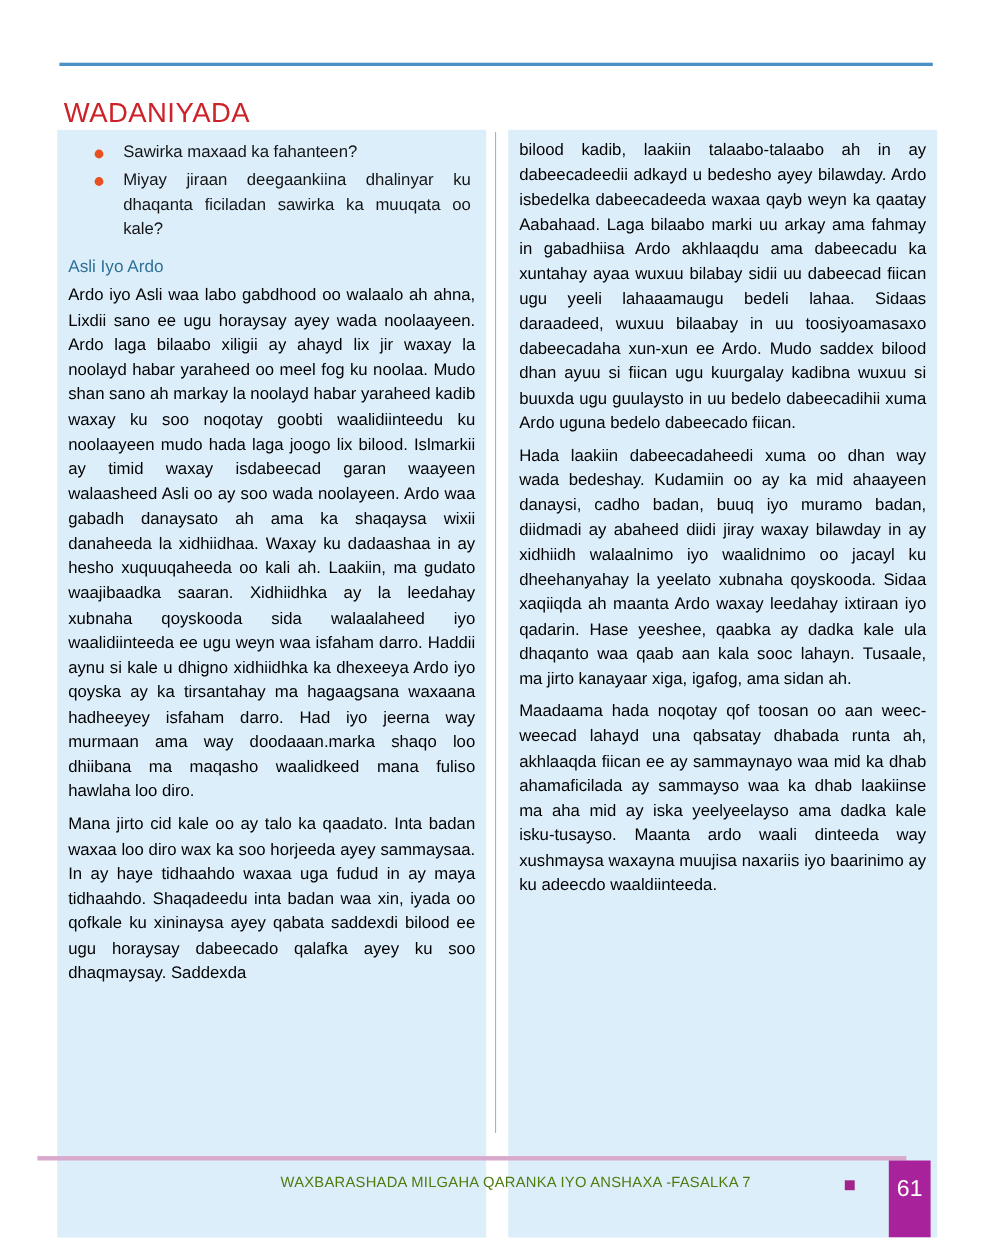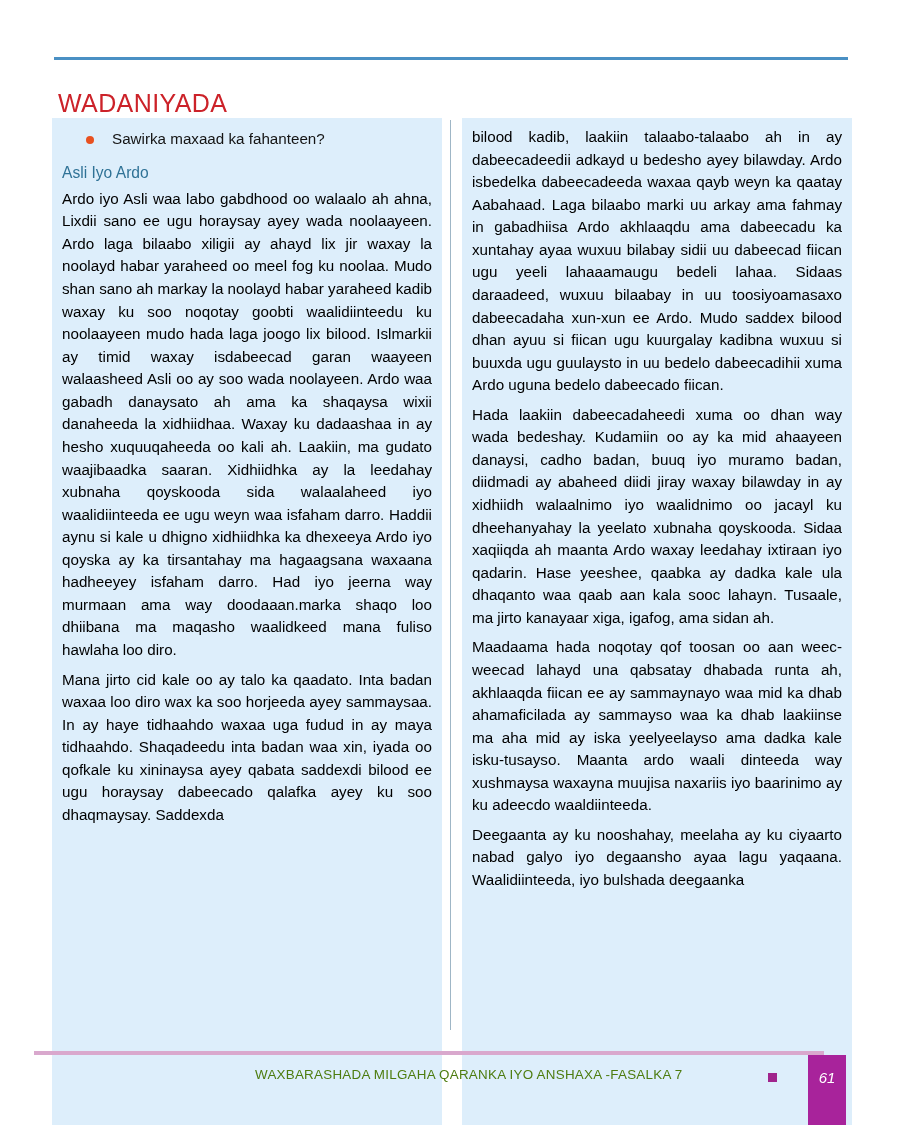--- a/index.html
+++ b/index.html
@@ -159,22 +159,21 @@
     height: 70px;
     background: #a8239b;
   }
   .page-badge span {
     position: absolute;
     left: 0;
     top: 14px;
     width: 100%;
     text-align: center;
     color: #ffffff;
-    font-size: 15px;
-    font-style: italic;
+    font-size: 21px;
   }
 </style>
 </head>
 <body>
 
 <svg id="watermark-layer" viewBox="0 0 900 1125" xmlns="http://www.w3.org/2000/svg">
   <g stroke="#b9a6b4" stroke-width="1.6" fill="none" opacity="0.85">
 
     <circle cx="232" cy="612" r="30"></circle>
     <path d="M232 645 L232 735 L196 812 M232 735 L275 806"></path>
@@ -198,37 +197,40 @@
   <div class="col-divider"></div>
 
   <div class="col col-left">
     <div class="col-inner">
 
       <ul class="q-list">
         <li>
           <span class="dot"></span>
           <span>Sawirka maxaad ka fahanteen?</span>
         </li>
+        <li>
+          <span class="dot"></span>
+          <span>Miyay jiraan deegaankiina dhalinyar ku dhaqanta ficiladan sawirka ka muuqata oo kale?</span>
+        </li>
       </ul>
 
       <h2 class="sub-heading">Asli Iyo Ardo</h2>
 
       <p class="body">Ardo iyo Asli waa labo gabdhood oo walaalo ah ahna, Lixdii sano ee ugu horaysay ayey wada noolaayeen. Ardo laga bilaabo xiligii  ay ahayd lix jir waxay la noolayd habar yaraheed oo meel fog ku noolaa. Mudo shan sano ah markay la noolayd habar yaraheed kadib waxay ku soo noqotay goobti waalidiinteedu ku noolaayeen mudo hada laga joogo lix bilood. Islmarkii ay timid waxay isdabeecad garan waayeen walaasheed Asli oo ay soo wada noolayeen. Ardo  waa gabadh danaysato ah ama ka shaqaysa wixii danaheeda la xidhiidhaa. Waxay ku dadaashaa in ay hesho xuquuqaheeda oo kali ah. Laakiin, ma gudato waajibaadka saaran. Xidhiidhka ay la leedahay xubnaha qoyskooda sida walaalaheed iyo waalidiinteeda ee ugu weyn waa isfaham darro. Haddii aynu si kale u dhigno xidhiidhka ka dhexeeya Ardo iyo qoyska ay ka tirsantahay ma hagaagsana waxaana hadheeyey isfaham darro. Had iyo jeerna way murmaan ama way doodaaan.marka shaqo loo dhiibana ma maqasho waalidkeed mana fuliso hawlaha loo diro.</p>
       <p class="body last">Mana jirto cid kale oo ay talo ka qaadato. Inta badan waxaa loo diro wax ka soo horjeeda ayey sammaysaa. In ay haye tidhaahdo waxaa uga fudud in ay maya tidhaahdo. Shaqadeedu inta badan waa xin, iyada oo qofkale ku xininaysa ayey qabata saddexdi bilood ee ugu horaysay dabeecado qalafka ayey ku soo dhaqmaysay. Saddexda</p>
 
     </div>
   </div>
 
   <div class="col col-right">
     <div class="col-inner">
 
       <p class="body">bilood kadib, laakiin talaabo-talaabo ah in ay dabeecadeedii adkayd u bedesho ayey bilawday. Ardo isbedelka dabeecadeeda waxaa qayb weyn ka qaatay Aabahaad.  Laga bilaabo marki uu arkay ama fahmay in gabadhiisa Ardo akhlaaqdu ama dabeecadu ka xuntahay ayaa wuxuu bilabay sidii uu dabeecad fiican ugu yeeli lahaaamaugu bedeli lahaa. Sidaas daraadeed, wuxuu bilaabay in uu toosiyoamasaxo dabeecadaha xun-xun ee Ardo. Mudo saddex bilood dhan ayuu si fiican ugu kuurgalay kadibna wuxuu si buuxda ugu guulaysto in uu bedelo dabeecadihii xuma Ardo uguna bedelo dabeecado fiican.</p>
       <p class="body">Hada laakiin dabeecadaheedi xuma oo dhan way wada bedeshay. Kudamiin oo ay ka mid ahaayeen danaysi, cadho badan, buuq iyo muramo  badan, diidmadi ay abaheed  diidi jiray waxay bilawday in ay xidhiidh walaalnimo iyo waalidnimo oo jacayl ku dheehanyahay la yeelato xubnaha qoyskooda. Sidaa xaqiiqda ah maanta Ardo waxay leedahay ixtiraan iyo qadarin. Hase yeeshee, qaabka ay dadka kale ula dhaqanto waa qaab aan kala sooc lahayn. Tusaale, ma jirto kanayaar xiga, igafog, ama sidan ah.</p>
       <p class="body">Maadaama hada noqotay qof toosan oo aan weec-weecad lahayd una qabsatay dhabada runta ah, akhlaaqda fiican ee ay sammaynayo waa mid ka dhab ahamaficilada ay sammayso waa ka dhab laakiinse ma aha mid ay iska yeelyeelayso ama dadka kale isku-tusayso. Maanta ardo waali dinteeda way xushmaysa waxayna muujisa naxariis iyo baarinimo ay ku adeecdo waaldiinteeda.</p>
-      <p class="body last">Deegaanta ay ku nooshahay, meelaha ay ku ciyaarto nabad galyo iyo degaansho ayaa lagu yaqaana. Waalidiinteeda, iyo bulshada deegaanka</p>
 
     </div>
   </div>
 
   <div class="footer-rule"></div>
   <div class="footer-text">WAXBARASHADA MILGAHA QARANKA IYO ANSHAXA -FASALKA  7</div>
   <div class="footer-square"></div>
   <div class="page-badge">
     <span>61</span>
   </div>

